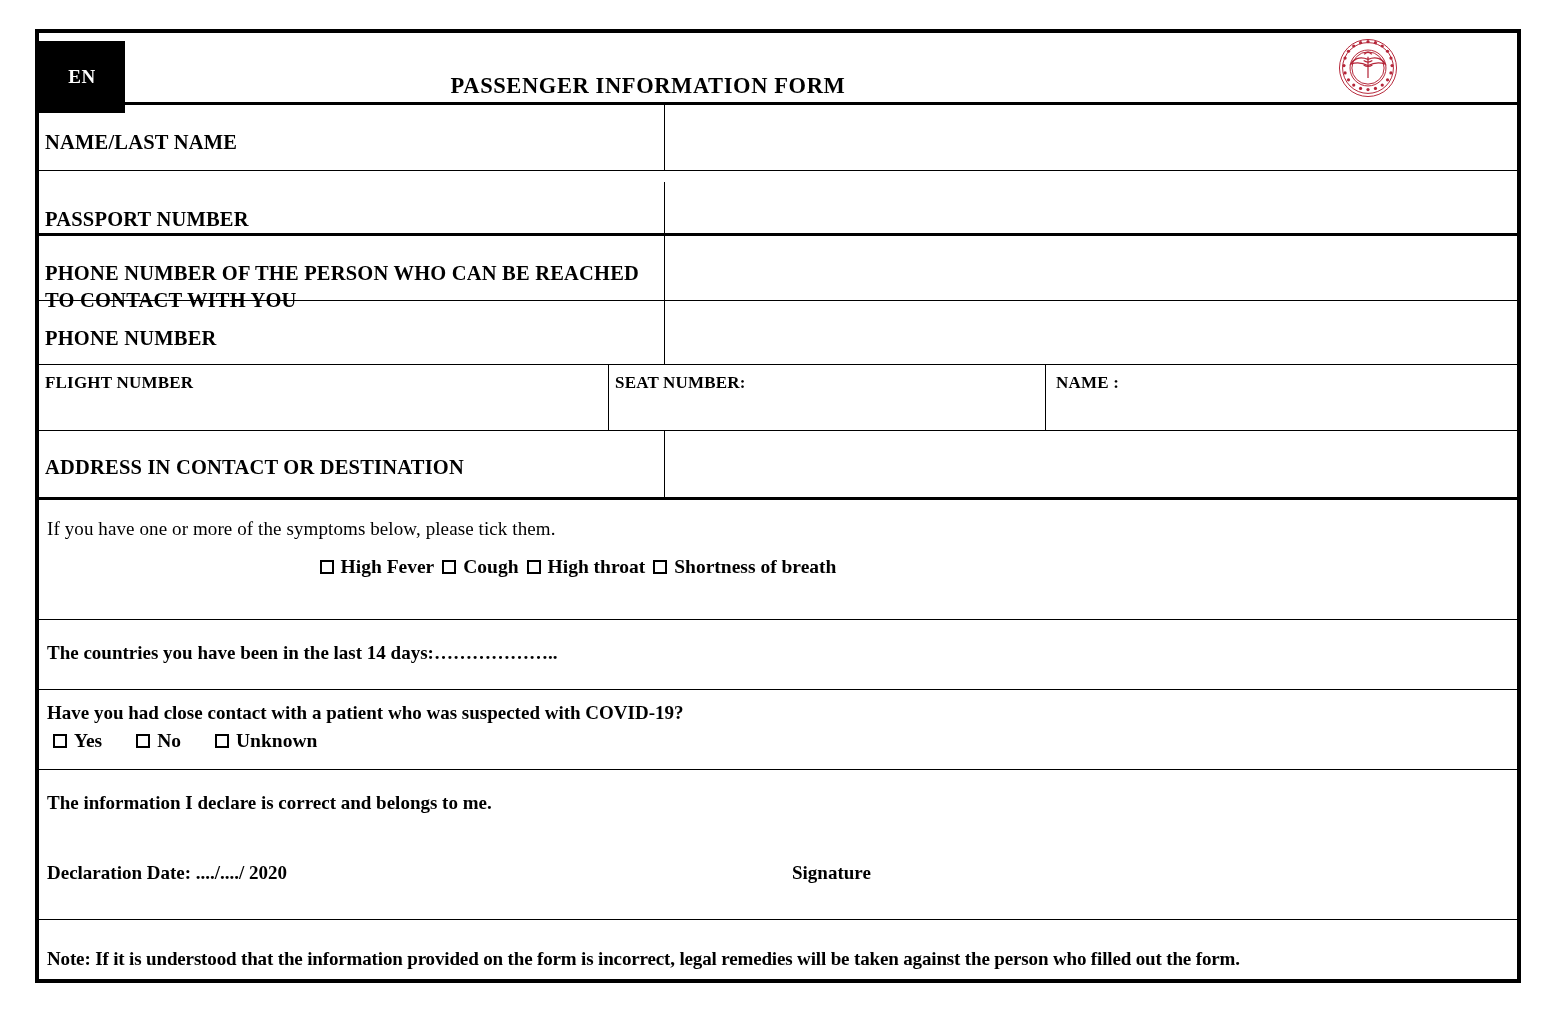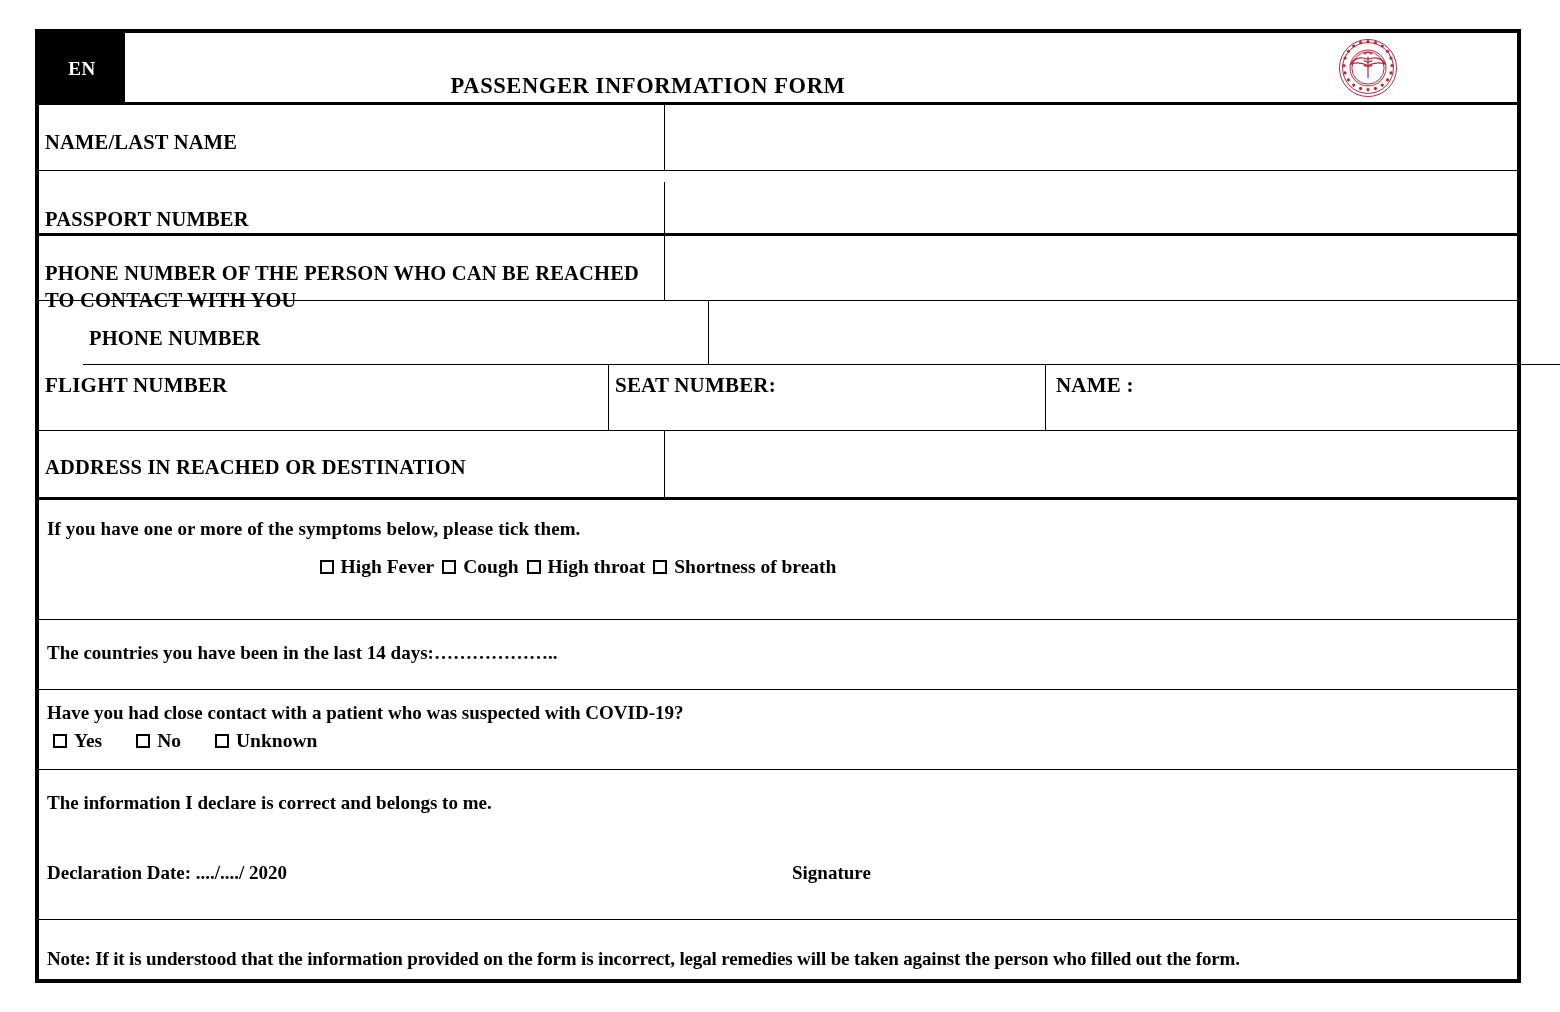--- a/index.html
+++ b/index.html
@@ -37,21 +37,21 @@
   .row.thick-bottom { border-bottom: 3.5px solid #000000; }
 
   
   #header-row {
     height: 72px;
     border-bottom: 3.5px solid #000000;
   }
   #lang-badge {
     position: absolute;
     left: 0;
-    top: 0;
+    top: 8px;
     width: 86px;
     height: 72px;
     background: #000000;
     color: #ffffff;
     font-weight: bold;
     font-size: 19px;
     letter-spacing: 0.5px;
     display: flex;
     align-items: center;
     justify-content: center;
@@ -89,21 +89,21 @@
     letter-spacing: 0.2px;
   }
   .val-cell {
     flex: 1;
     box-sizing: border-box;
   }
 
   #row-name     { height: 66px; }
   #row-passport { height: 65px; align-items: flex-end; }
   #row-emergency{ height: 65px; }
-  #row-phone    { height: 64px; margin-left: 44px; }
+  #row-phone    { height: 64px; }
   #row-address  { height: 69px; }
 
   #row-address .lbl-cell { padding-top: 23px; }
 
   
   #row-flight { height: 66px; display: flex; }
   #flight-cell {
     width: 570px;
     box-sizing: border-box;
     border-right: 1.5px solid #000000;
@@ -114,30 +114,30 @@
     box-sizing: border-box;
     border-right: 1.5px solid #000000;
     padding: 8px 0 0 6px;
   }
   #date-cell {
     flex: 1;
     box-sizing: border-box;
     padding: 8px 0 0 10px;
   }
   .cell-label {
-    font-size: 21px;
+    font-size: 17px;
     font-weight: bold;
     letter-spacing: 0.2px;
   }
 
   
   #row-symptoms { height: 120px; padding: 0; }
   #symptoms-prompt {
     font-size: 19px;
-    font-weight: bold;
+    font-weight: normal;
     padding: 18px 0 0 8px;
     letter-spacing: 0.1px;
   }
   #symptom-options {
     display: flex;
     justify-content: center;
     gap: 8px;
     margin-top: 16px;
     padding-right: 400px;
   }
@@ -284,21 +284,21 @@
       <span class="cell-label">SEAT NUMBER:</span>
       <span></span>
     </div>
     <div id="date-cell">
       <span class="cell-label">NAME :</span>
       <span></span>
     </div>
   </div>
 
   <div class="row thick-bottom lbl-row" id="row-address">
-    <div class="lbl-cell">ADDRESS IN REACHED OR DESTINATION</div>
+    <div class="lbl-cell">ADDRESS IN CONTACT OR DESTINATION</div>
     <div class="val-cell"></div>
   </div>
 
   <div class="row thin-bottom" id="row-symptoms">
     <div id="symptoms-prompt">If you have one or more of the symptoms below, please tick them.</div>
     <div id="symptom-options">
       <label class="opt">
         <span class="checkbox"></span>
         <span>High Fever</span>
       </label>

